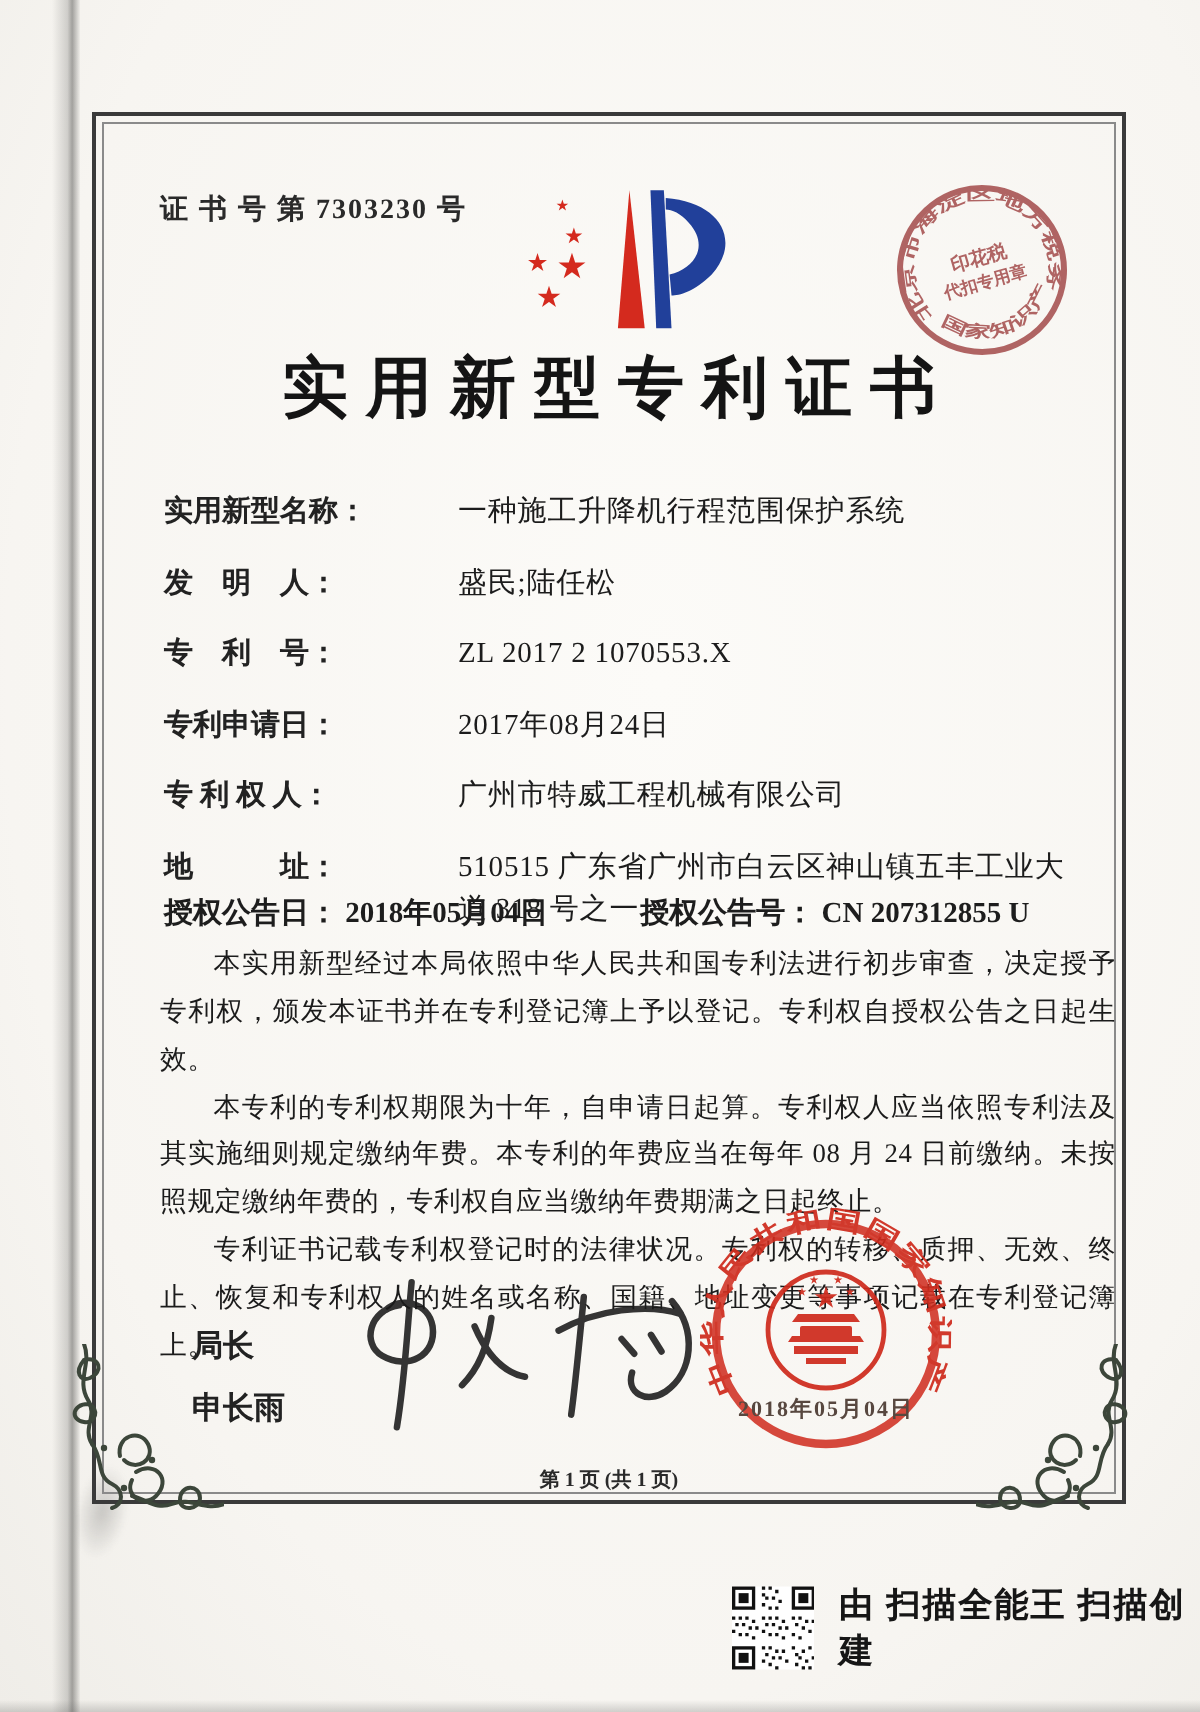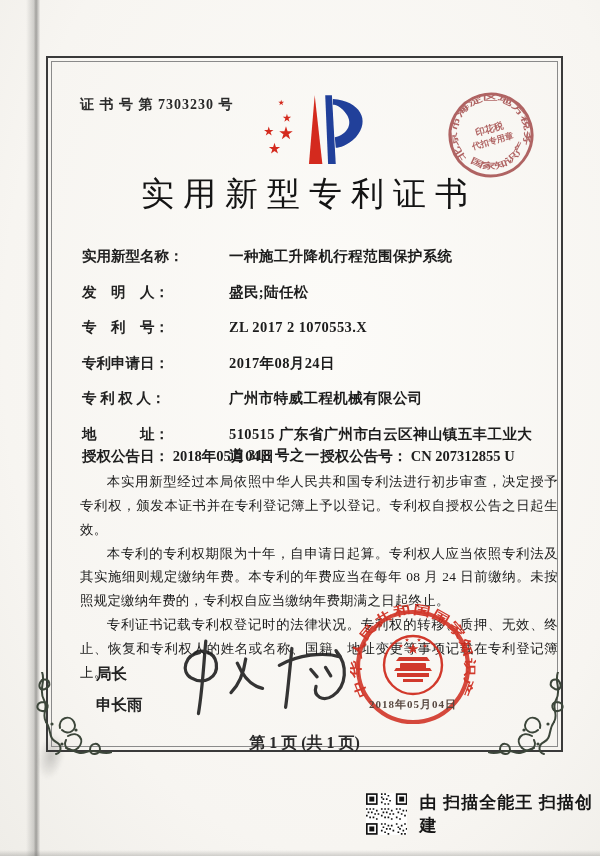--- a/index.html
+++ b/index.html
@@ -38,28 +38,28 @@
   .corner-br{ left:488px; top:672px; transform:scaleX(-1); }
 
   .cert-no{
     position:absolute; left:80px; top:96px;
     font-size:14px; letter-spacing:1px; color:#2a2a2a; font-weight:600;
   }
   .logo{ position:absolute; left:241px; top:90px; width:134px; height:84px; }
 
   .title{
     position:absolute; left:46px; top:172px; width:517px;
-    text-align:center; font-size:33px; font-weight:normal;
+    text-align:center; font-size:33px; font-weight:bold;
     letter-spacing:9px; text-indent:9px; color:#141414;
   }
 
   .fields{ position:absolute; left:82px; top:246px; width:452px; font-size:14.5px; }
   .field-row{ display:flex; margin-bottom:14.5px; line-height:1.45;gap:35px; }
   .field-label{ flex:0 0 112px; white-space:nowrap; font-weight:600; color:#222; }
-  .field-value{ flex:1; font-weight:700; color:#1c1c1c; letter-spacing:.4px; }
+  .field-value{ flex:1; font-weight:400; color:#1c1c1c; letter-spacing:.4px; }
 
   .grant-row{
     position:absolute; left:82px; top:447px; width:460px;
     display:flex; font-size:14.5px; font-weight:600;
   }
   .grant-pair{ white-space:nowrap;text-align:right; }
   .grant-pair + .grant-pair{ margin-left:46px; }
 
   .paras{
     position:absolute; left:80px; top:470px; width:478px;
@@ -71,21 +71,21 @@
     position:absolute; left:96px; top:658px;
     font-size:15.5px; font-weight:600; line-height:2.0; color:#222;
   }
   .signature{ position:absolute; left:168px; top:634px; width:210px; height:92px; }
 
   .seal-main{ position:absolute; left:350px; top:604px; width:126px; height:126px; opacity:.93; }
   .seal-tax{ position:absolute; left:438px; top:82px; width:106px; height:106px; opacity:.82; }
 
   .page-info{
     position:absolute; left:46px; top:733px; width:517px;
-    text-align:center; font-size:16px; font-weight:600; color:#2a2a2a;
+    text-align:center; font-size:10px; font-weight:600; color:#2a2a2a;
   }
 
   .footer{ position:absolute; left:366px; top:791px; display:flex; align-items:center; }
   .qr{ width:44px; height:44px; }
   .scan-text{
     margin-left:12px; font-size:17px; font-weight:600; color:#161616; letter-spacing:1px;
     font-family:"Liberation Sans","DejaVu Sans",sans-serif;
   }
 </style>
 </head>

